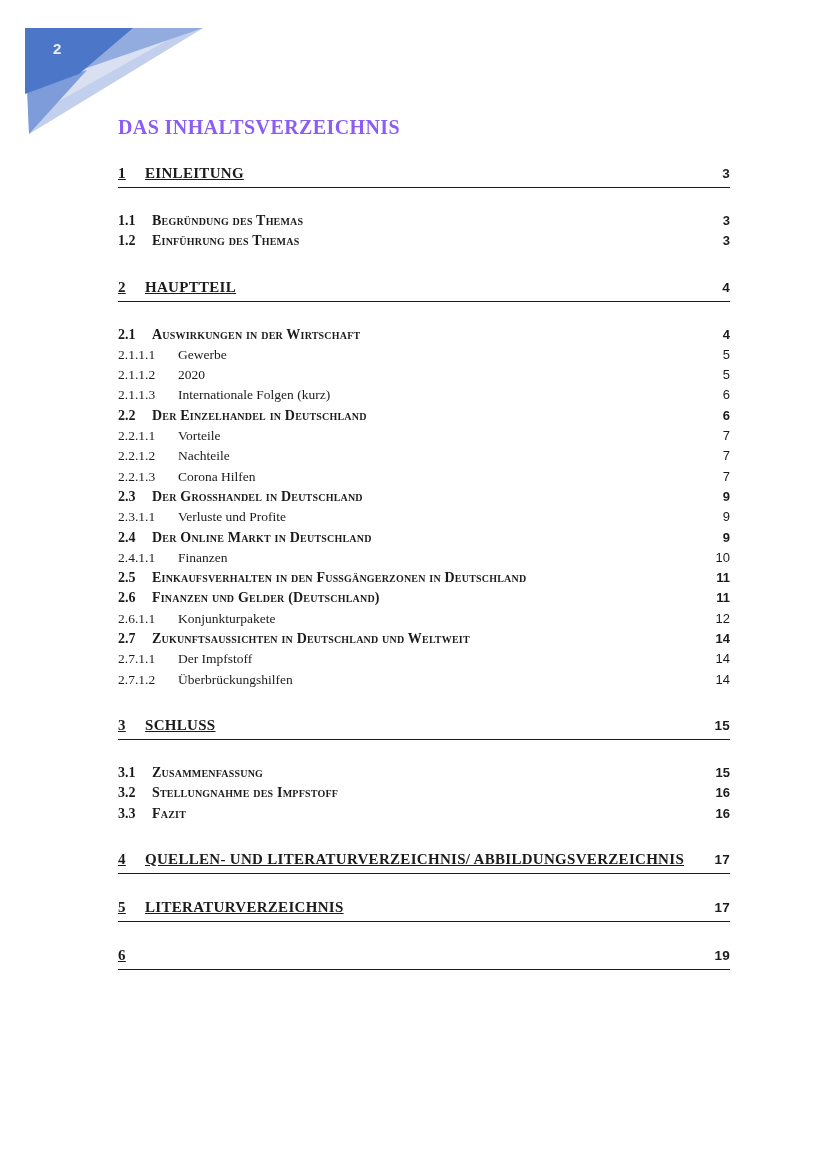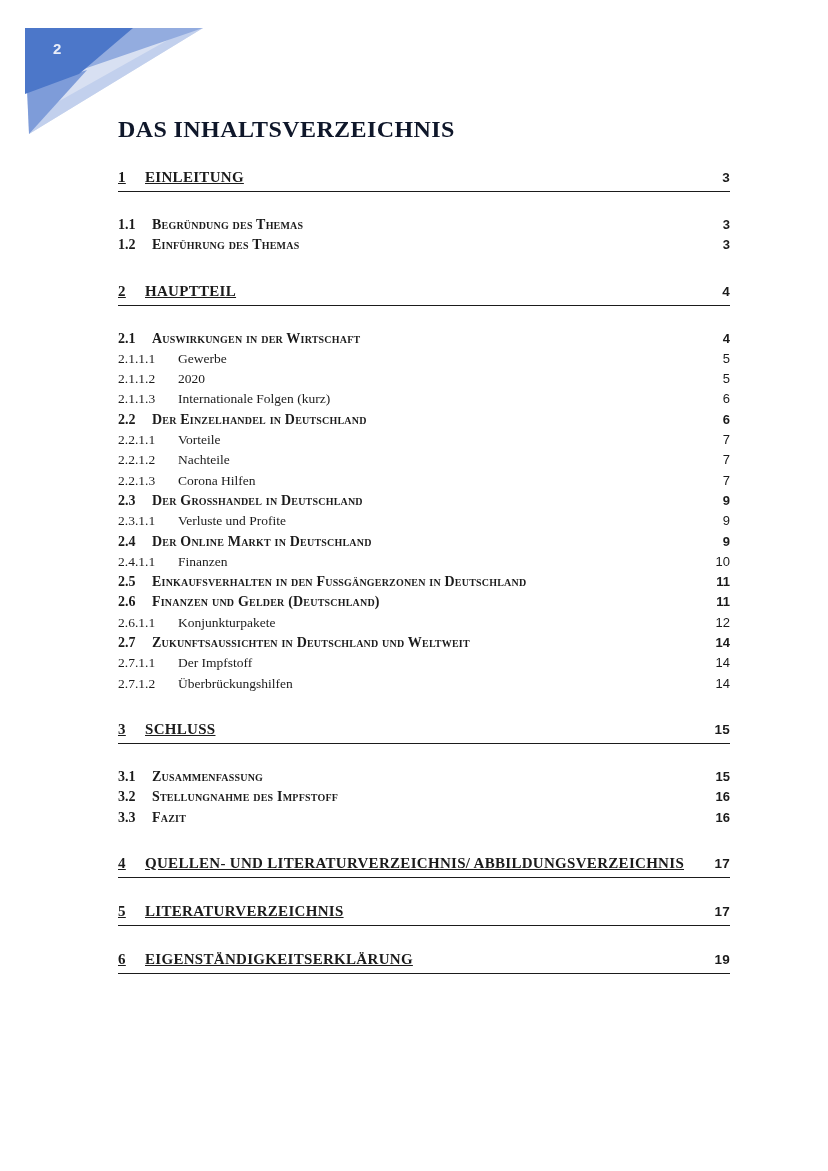--- a/index.html
+++ b/index.html
@@ -19,23 +19,23 @@
     font: 700 15px "Liberation Sans", sans-serif;
     color: #e9edf8;
   }
 
   
   .content { position: absolute; left: 118px; top: 116px; width: 612px; }
 
   .title {
     margin: 0 0 26px 0;
     font-family: "Liberation Serif", serif;
-    font-size: 24px; font-weight: 700;
+    font-size: 20px; font-weight: 700;
     letter-spacing: 0.4px;
-    color: #0f172a;
+    color: #8b5cf6;
   }
 
   .toc { width: 100%; }
   .row { display: flex; align-items: baseline; height: 20.3px; }
   .row .num   { flex: none; }
   .row .label { flex: none; white-space: nowrap; }
   .row .fill  { flex: 1 1 auto; }
   .row .page  { flex: none; font-family: "Liberation Sans", sans-serif; font-size: 13px; }
 
   .lvl1 {
@@ -238,18 +238,17 @@
         <span class="page">17</span>
       </div>
       <div class="row lvl1">
         <span class="num">5</span>
         <span class="label">LITERATURVERZEICHNIS</span>
         <span class="fill"></span>
         <span class="page">17</span>
       </div>
       <div class="row lvl1">
         <span class="num">6</span>
-        <span class="label">EIGENSTÄNDIGKEITSERKLÄRUNG</span>
         <span class="fill"></span>
         <span class="page">19</span>
       </div>
     </div>
 </div>
 
 </body></html>

